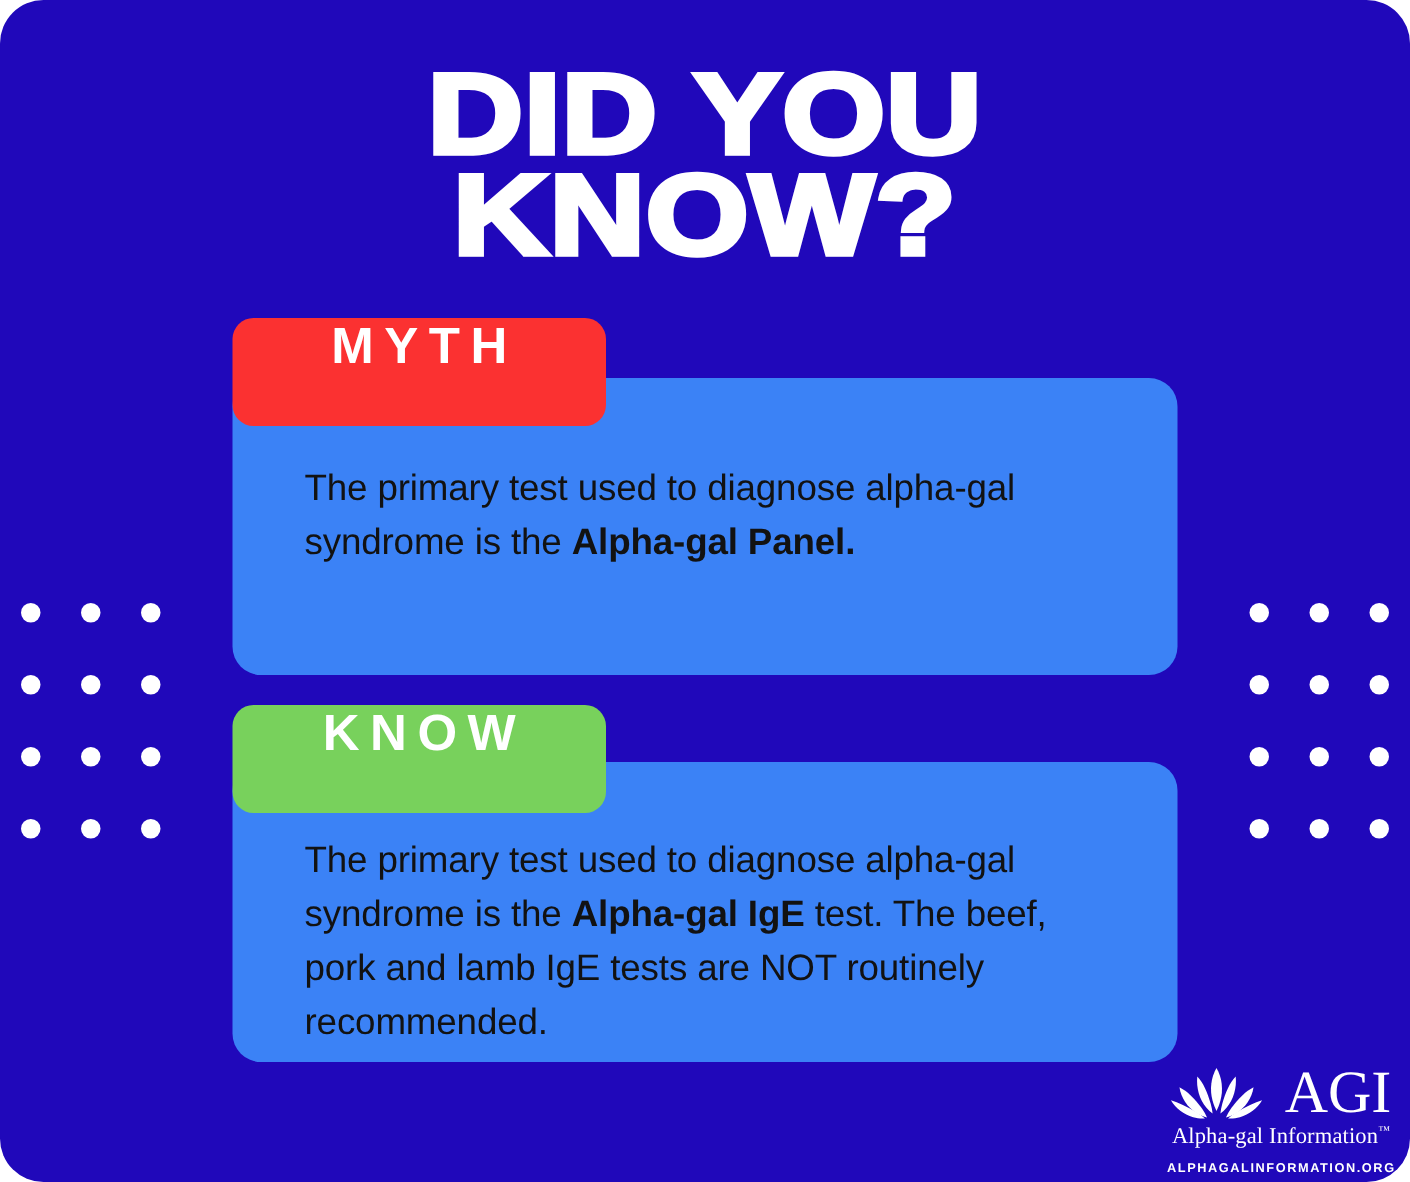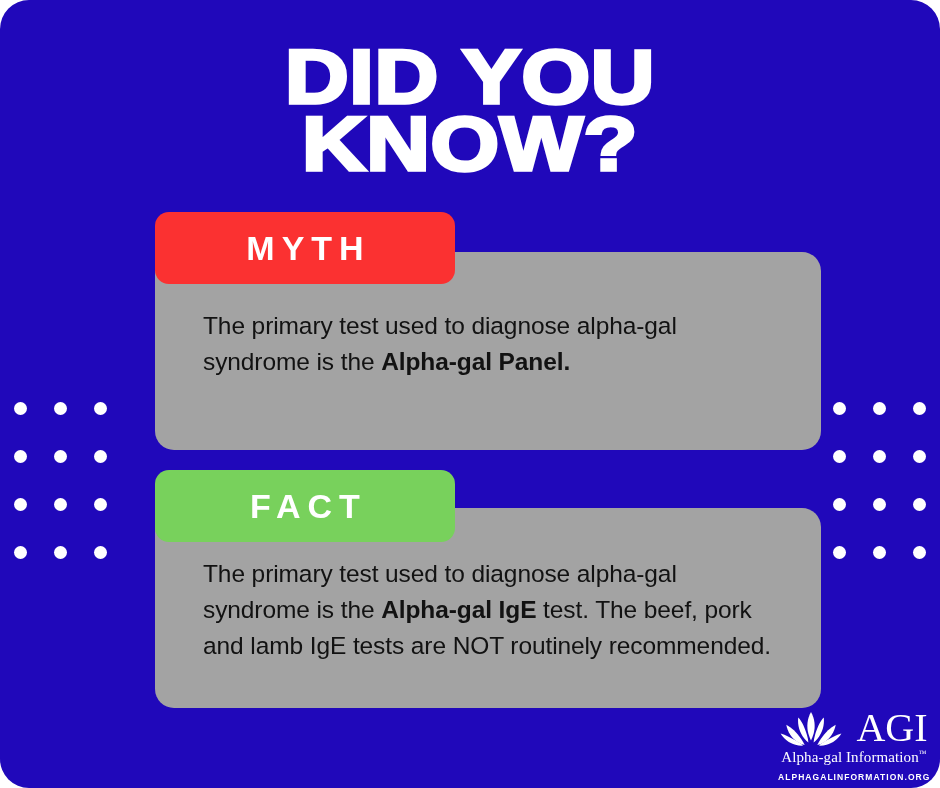--- a/index.html
+++ b/index.html
@@ -56,23 +56,22 @@
     background: #ffffff;
     align-self: start;
     justify-self: start;
   }
 
   
   .card {
     position: absolute;
     left: 155px;
     width: 630px;
-    background: #a3a3a3;
+    background: #3b82f6;
     border-radius: 19px;
-    padding-left: 36px;
   }
   .card.myth { top: 252px; height: 198px; }
   .card.fact { top: 508px; height: 200px; }
 
   .card-text {
     position: absolute;
     left: 48px;
     right: 36px;
     color: #121212;
     font-family: "Liberation Sans", sans-serif;
@@ -81,25 +80,25 @@
     letter-spacing: -0.1px;
   }
   .card.myth .card-text { top: 56px; }
   .card.fact .card-text { top: 48px; }
   .card-text b { font-weight: 700; }
 
   
   .badge {
     position: absolute;
     left: 155px;
-    width: 300px;
+    width: 249px;
     height: 72px;
     border-radius: 14px;
     display: flex;
-    align-items: center;
+    align-items: flex-start;
     justify-content: center;
     color: #ffffff;
     font-family: "Liberation Sans", sans-serif;
     font-weight: 700;
     font-size: 34px;
     letter-spacing: 7px;
     text-indent: 7px;
     z-index: 3;
   }
   .badge.myth { top: 212px; background: #FB3131; }
@@ -201,21 +200,21 @@
   <div class="badge myth">
     <span>MYTH</span>
   </div>
 
   <div class="card fact">
     <div class="card-text">
       <span>The primary test used to diagnose alpha-gal syndrome is the </span><b>Alpha-gal IgE</b><span> test. The beef, pork and lamb IgE tests are NOT routinely recommended.</span>
     </div>
   </div>
   <div class="badge fact">
-    <span>FACT</span>
+    <span>KNOW</span>
   </div>
 
   <div class="logo">
     <div class="logo-top">
       <svg class="logo-mark" width="62" height="36" viewBox="0 0 62 36">
         <g fill="#ffffff">
           <path d="M31 1 C27.2 7.5 26.4 15.6 28.4 22.8 C29.1 25.3 30 27.6 31 29.6 C32 27.6 32.9 25.3 33.6 22.8 C35.6 15.6 34.8 7.5 31 1 Z"></path>
           <path d="M18.2 6.6 C17.4 14.1 19.6 21.8 24.3 27.5 C25.6 29.1 27 30.4 28.4 31.4 C28.2 29.2 27.8 26.9 27.1 24.6 C25.0 17.3 22.2 10.6 18.2 6.6 Z"></path>
           <path d="M43.8 6.6 C39.8 10.6 37.0 17.3 34.9 24.6 C34.2 26.9 33.8 29.2 33.6 31.4 C35.0 30.4 36.4 29.1 37.7 27.5 C42.4 21.8 44.6 14.1 43.8 6.6 Z"></path>
           <path d="M6.3 13.8 C7.4 20.8 11.6 27.2 17.6 31.0 C20.0 32.5 22.4 33.5 24.7 34.0 C23.8 31.9 22.6 29.8 21.1 27.7 C16.6 21.5 11.5 16.4 6.3 13.8 Z"></path>

